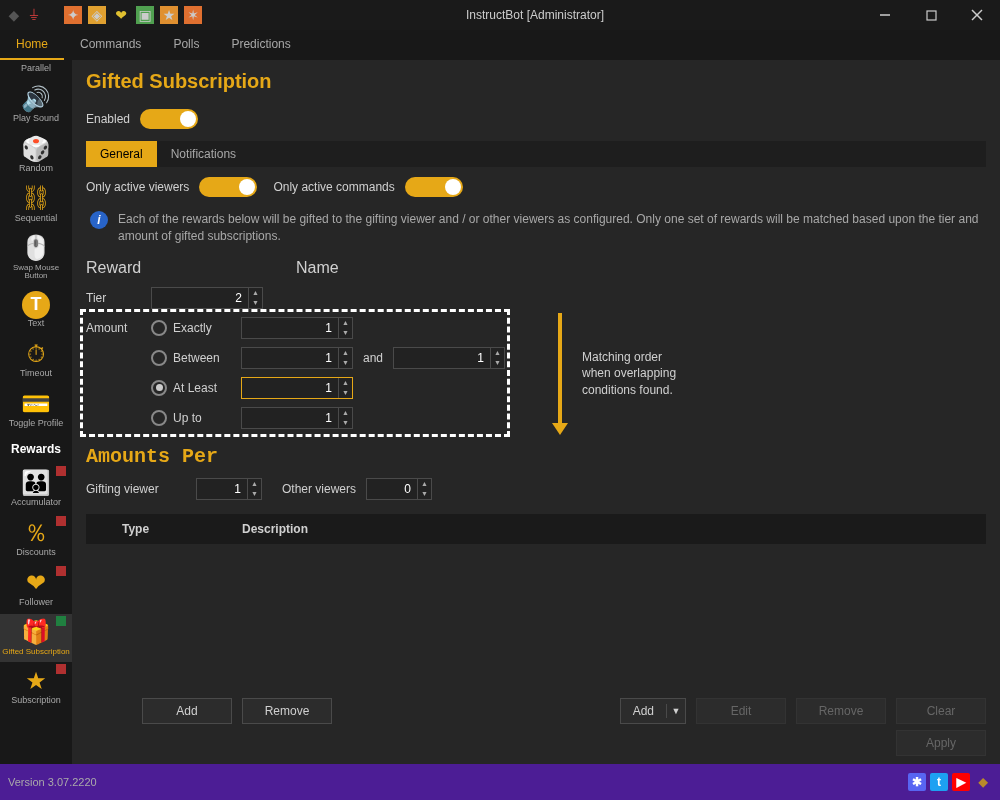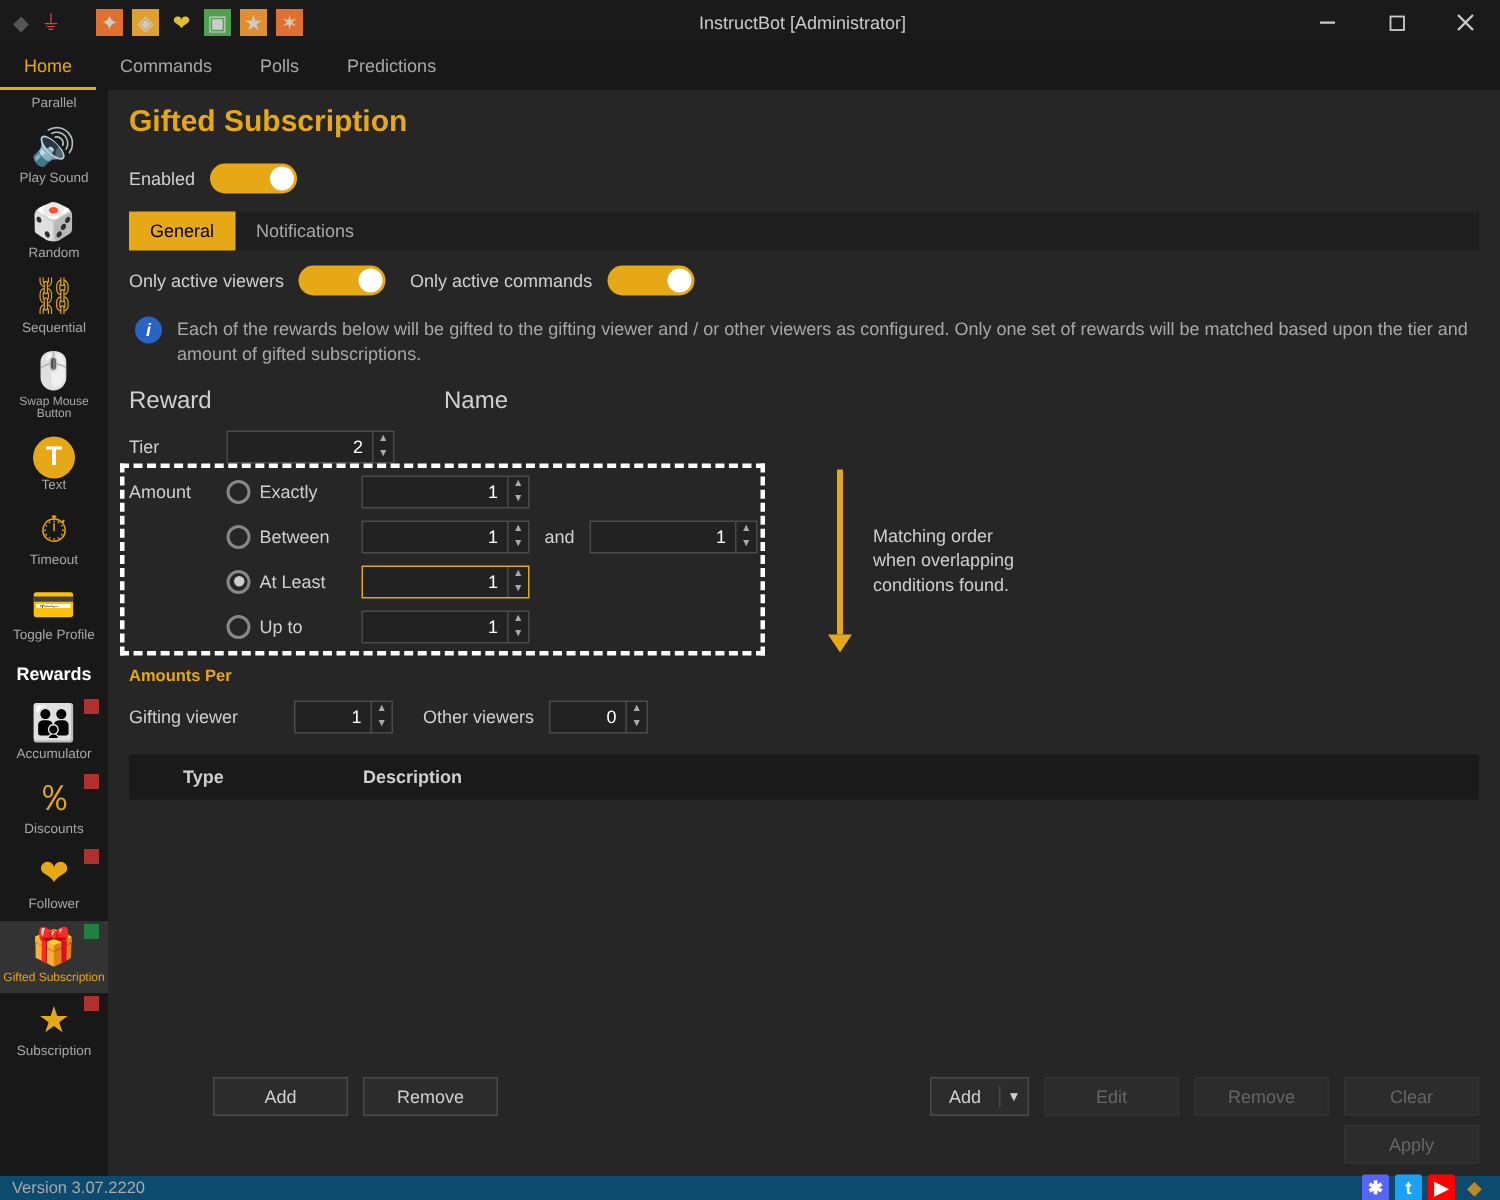--- a/index.html
+++ b/index.html
@@ -78,34 +78,34 @@
   .spinner.focus { border-color:var(--accent); }
 
   .radio { width:16px; height:16px; border:2px solid #888; border-radius:50%; display:inline-flex; align-items:center; justify-content:center; margin-right:6px; }
   .radio.checked::after { content:""; width:7px; height:7px; background:#ccc; border-radius:50%; display:block; }
 
   .dashed-box { position:absolute; border:3px dashed #fff; pointer-events:none; }
   .match-arrow { position:absolute; display:flex; flex-direction:column; align-items:center; color:var(--text-dim); font-size:12px;justify-content:center; }
   .match-arrow .arrow-line { width:4px; background:var(--accent); }
   .match-arrow .arrow-head { width:0; height:0; border-left:8px solid transparent; border-right:8px solid transparent; border-top:12px solid var(--accent); }
 
-  h2.section-title { margin:12px 0 6px 0; font-size:11px; color:var(--accent); font-weight:bold; }
+  h2.section-title { margin:12px 0 6px 0; font-size:20px; color:var(--accent); font-weight:bold;font-family:Liberation Mono, monospace; }
 
   .tableheader { display:flex; background:#1a1a1a; font-weight:bold; font-size:12px; }
   .tableheader div { padding:8px 12px; }
 
   .action-bar { display:flex; gap:10px; margin-top:auto; padding-top:8px; }
   .btn { min-width:90px; height:26px; background:#2c2c2c; border:1px solid var(--border-light); color:var(--text); font-size:12px; display:flex; align-items:center; justify-content:center; cursor:pointer;text-align:right; }
   .btn.disabled { color:#666; border-color:#333; }
   .btn.split { min-width:60px; display:flex; padding:0; }
   .btn.split .mainpart { flex:1; display:flex; align-items:center; justify-content:center; border-right:1px solid var(--border-light); padding:0 12px; }
   .btn.split .droppart { width:18px; display:flex; align-items:center; justify-content:center; font-size:9px; }
 
   
-  .footer { height:16px; background:#0c4a6e; display:flex; align-items:center; color:#aaa; font-size:11px; padding:0 8px;gap:40px; }
+  .footer { height:36px; background:#4c1d95; display:flex; align-items:center; color:#aaa; font-size:11px; padding:0 8px;gap:40px; }
   .footer .social { margin-left:auto; display:flex; gap:4px; align-items:center; }
   .footer .sicon-f { width:18px; height:18px; display:flex; align-items:center; justify-content:center; border-radius:2px; font-size:12px; font-weight:bold; color:#fff; }
 
   .config-area { position:relative; flex:1; min-height:0; }
 </style>
 </head>
 <body>
 
 <div class="window">
 

